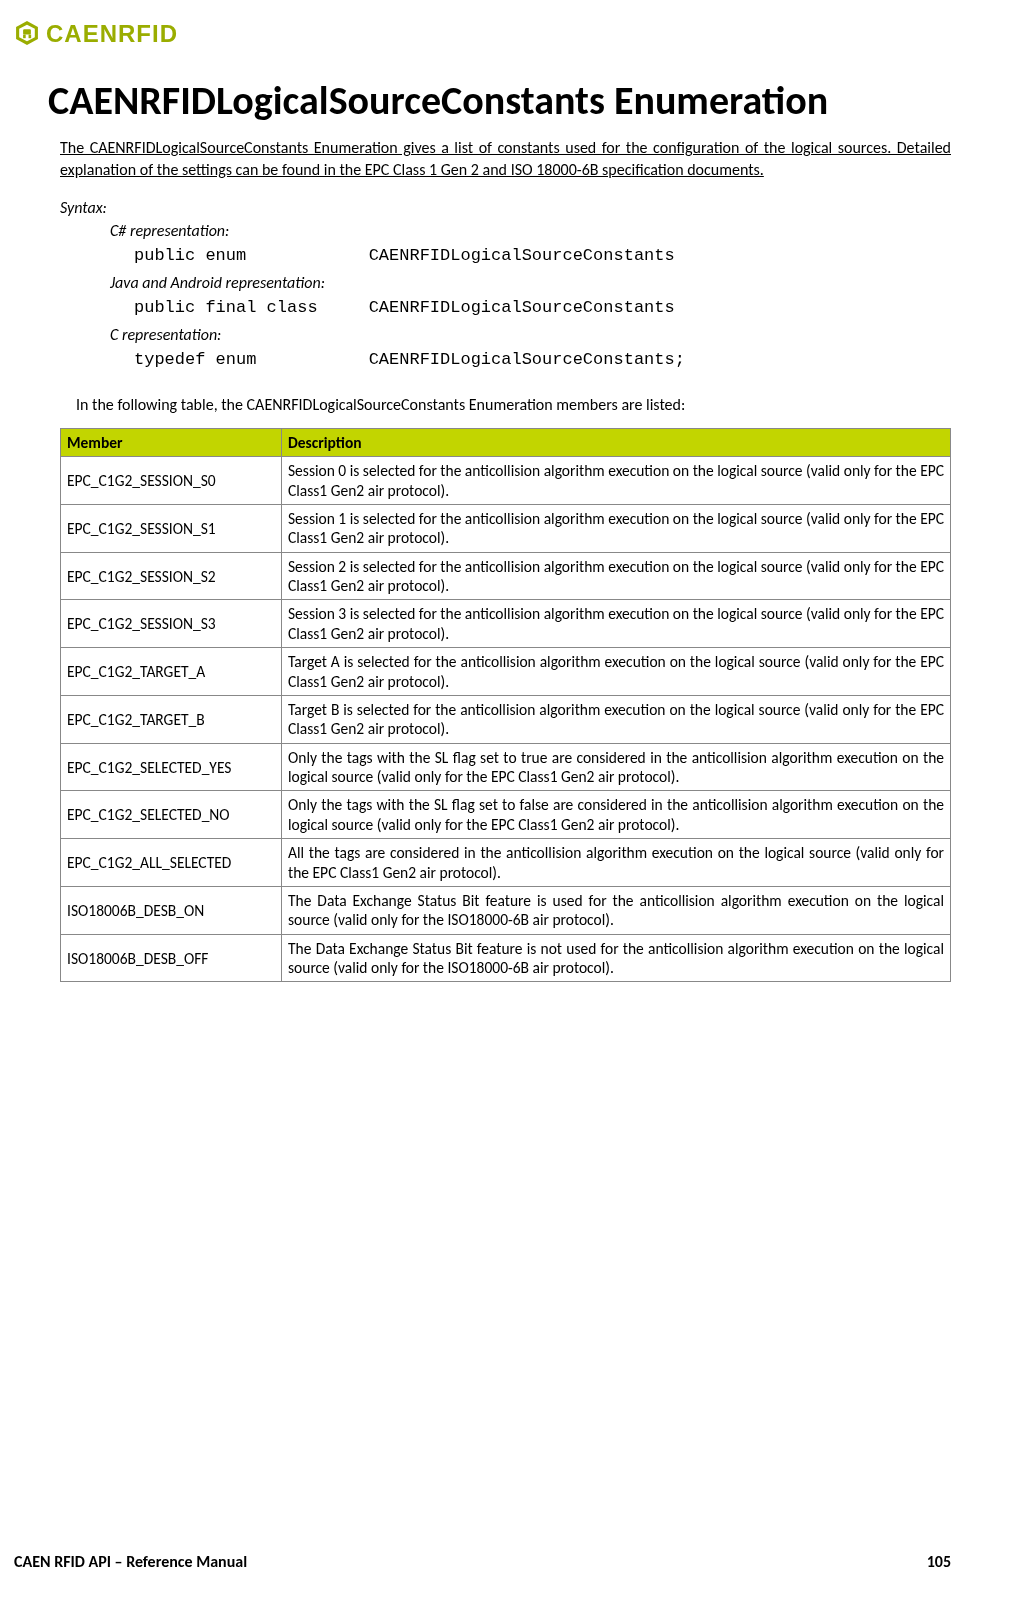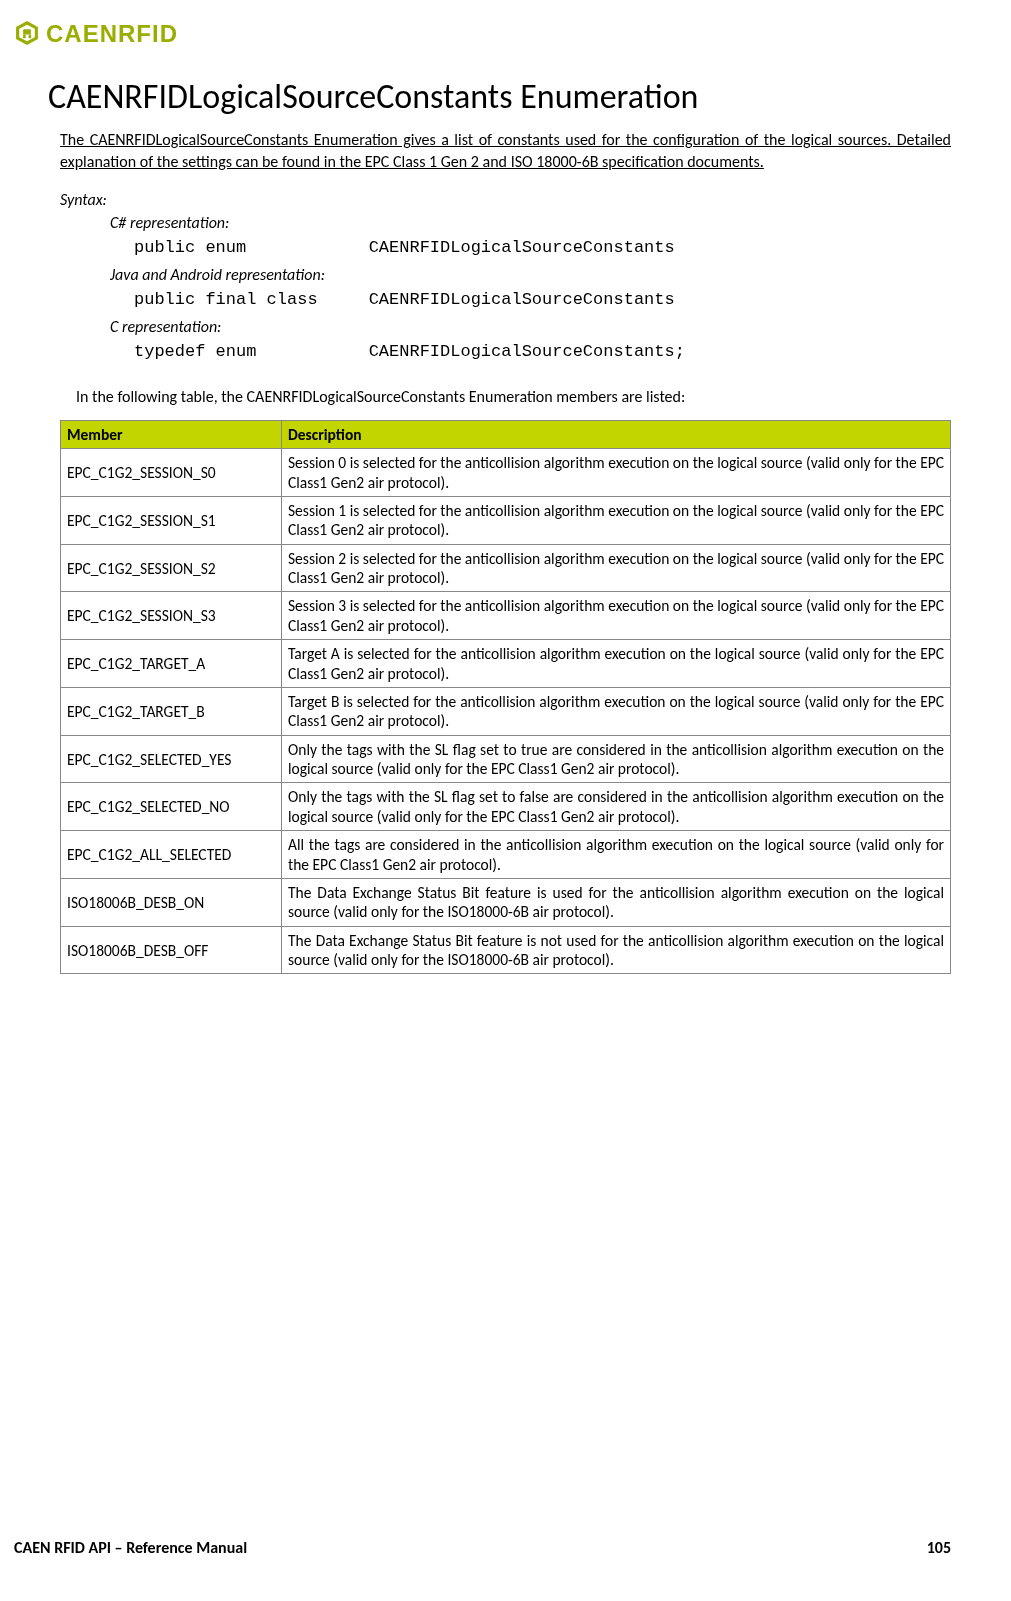--- a/index.html
+++ b/index.html
@@ -26,22 +26,22 @@
   }
   .logo-text {
     font-weight: 900;
     font-size: 24px;
     letter-spacing: 1px;
     color: #9aad00;
     font-family: Arial, sans-serif;
   }
   .logo-icon svg { display: block; }
   .title {
-    font-size: 34px;
-    font-weight: normal;
+    font-size: 40px;
+    font-weight: bold;
     margin: 0 0 12px -12px;
   }
   .intro {
     font-size: 16px;
     text-align: justify;
     margin: 12px 0 18px 0;
     line-height: 1.35;
     text-decoration: underline;
   }
   .syntax-label {
@@ -89,21 +89,21 @@
   table.enum-table td.member {
     width: 208px;
     white-space: nowrap;
   }
   table.enum-table td.desc {
     text-align: justify;
     line-height: 1.25;
   }
   .footer {
     position: absolute;
-    bottom: 44px;
+    bottom: 30px;
     left: 14px;
     right: 60px;
     display: flex;
     justify-content: space-between;
     font-size: 16px;
     font-weight: bold;
   }
 </style>
 </head>
 <body>

